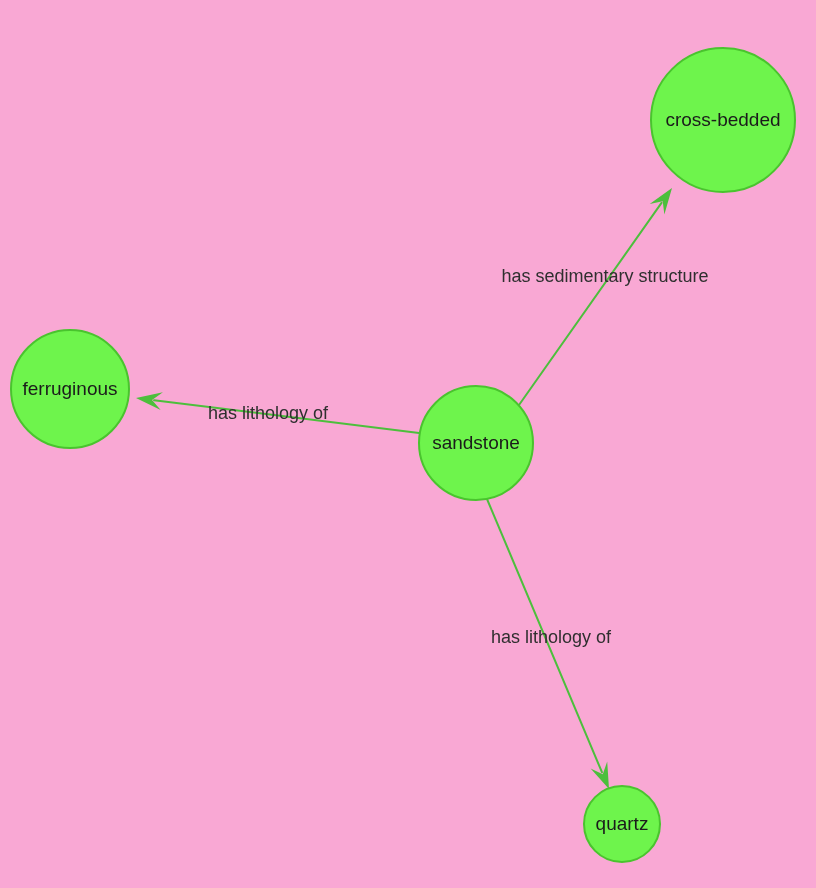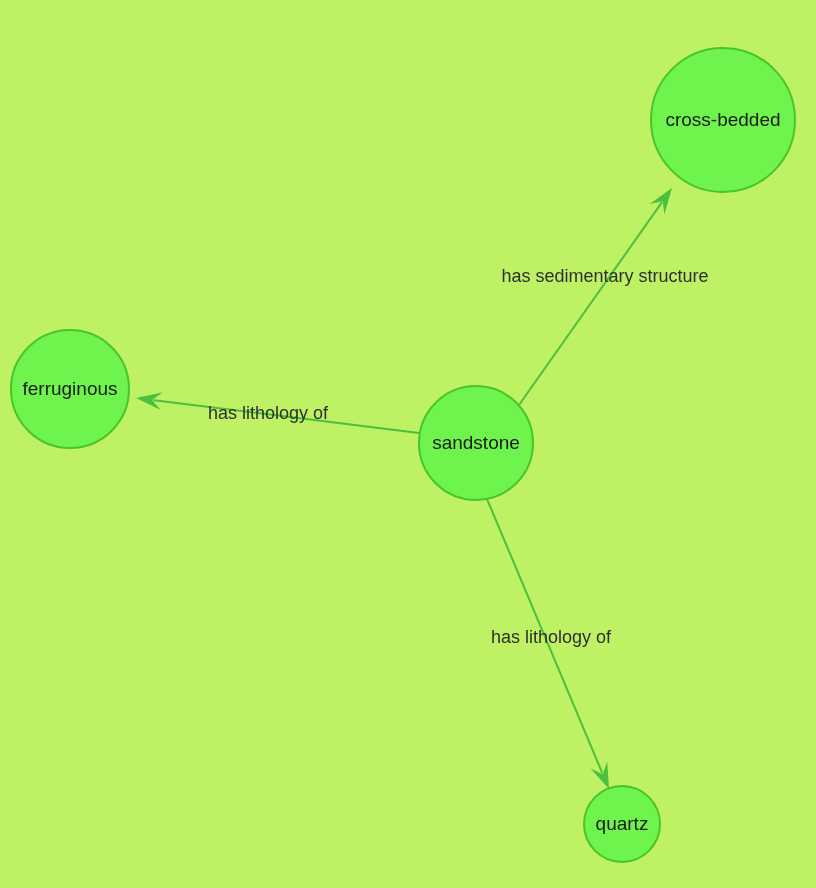--- a/index.html
+++ b/index.html
@@ -11,21 +11,21 @@
     width: 816px;
     height: 888px;
     background: #ededed;
     font-family: "Liberation Sans", "DejaVu Sans", sans-serif;
     overflow: hidden;
   }
   #graph-root {
     position: relative;
     width: 816px;
     height: 888px;
-    background: #bef264;
+    background: #f9a8d4;
   }
   svg.graph-canvas {
     position: absolute;
     top: 0;
     left: 0;
     width: 816px;
     height: 888px;
     display: block;
   }
   .node-circle {

